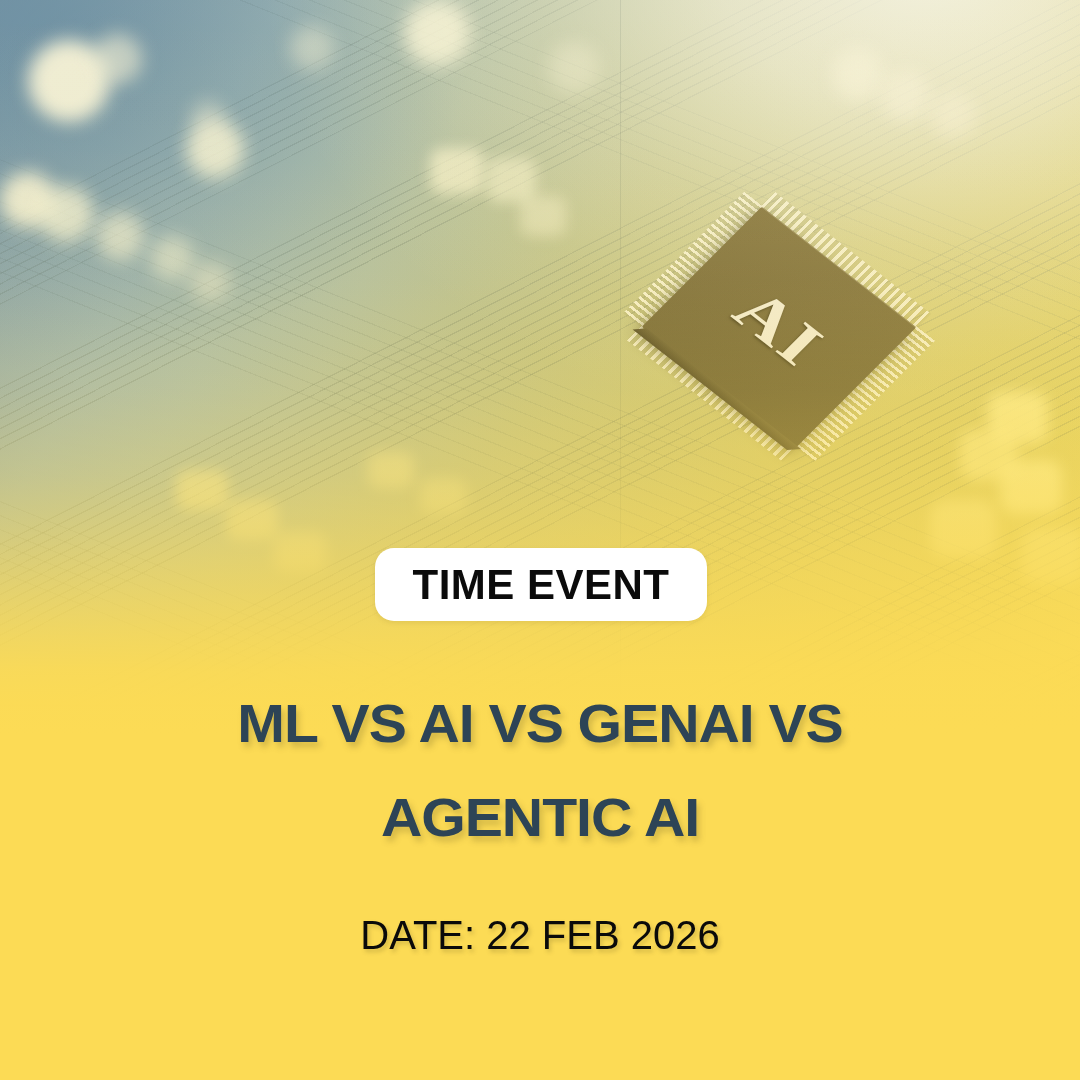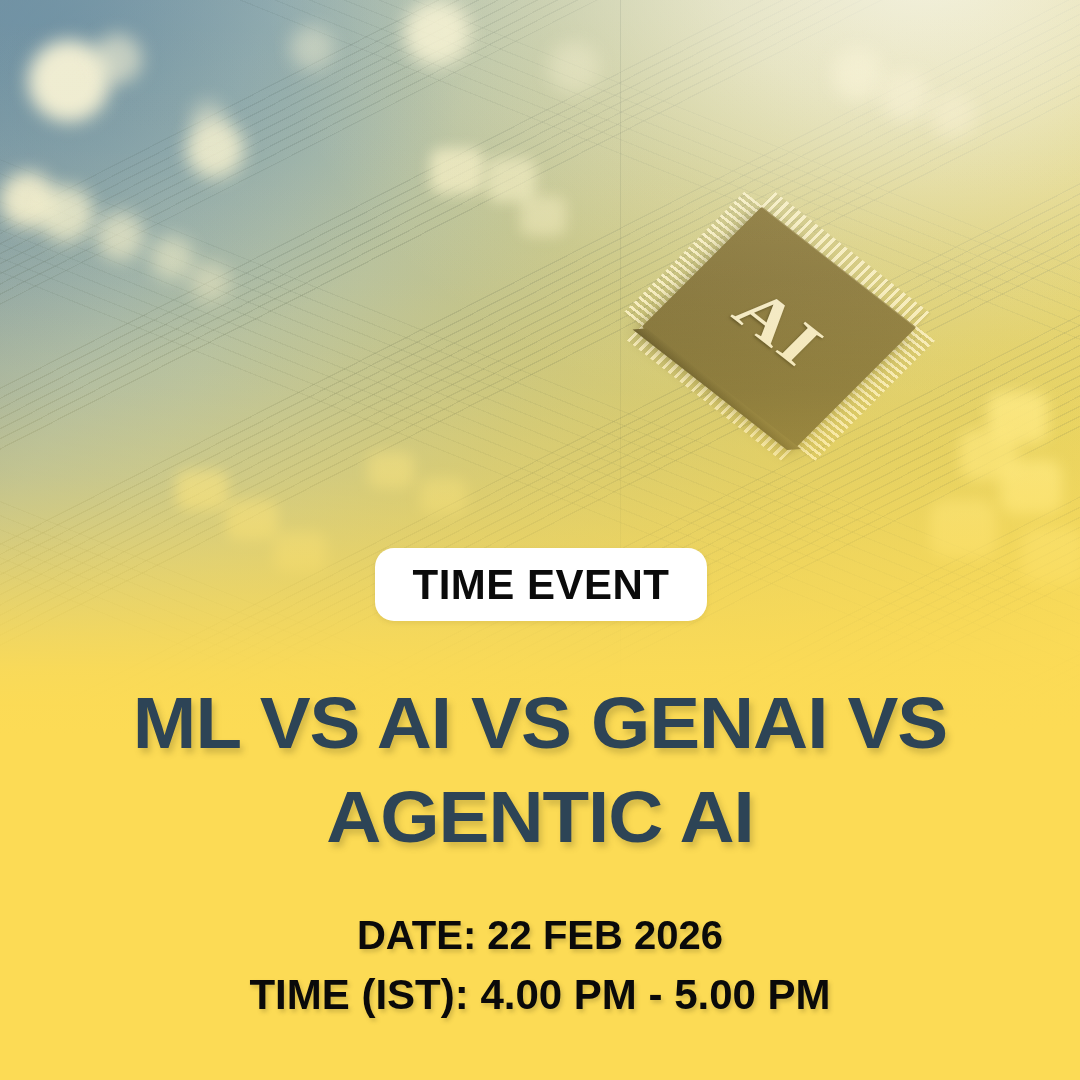--- a/index.html
+++ b/index.html
@@ -226,40 +226,40 @@
     line-height:1;
     font-stretch:condensed;
     transform:scaleX(1.0);
   }
 
   .title {
     position:absolute;
     left:0; right:0; top:676px;
     text-align:center;
     color:#2D4456;
-    font-size:72px;
+    font-size:54px;
     font-weight:700;
     line-height:94px;
     letter-spacing:-1px;
     text-shadow:3px 5px 6px rgba(120,104,36,0.30);
     padding:0 30px;
   }
   .title .l1, .title .l2 { display:block; white-space:nowrap; }
   .title .l1 { transform:scaleX(1.06); }
   .title .l2 { transform:scaleX(1.06); }
 
   .meta {
     position:absolute;
     left:0; right:0; top:906px;
     text-align:center;
     color:#0a0a0a;
   }
   .meta-line {
     display:block;
-    font-weight:700;
+    font-weight:400;
     letter-spacing:0px;
     text-shadow:2px 3px 4px rgba(120,104,36,0.30);
   }
   .meta-date { font-size:40px; line-height:58px; }
   .meta-time { font-size:42px; line-height:62px; }
 </style>
 </head>
 <body>
 
 <div id="poster">
@@ -347,17 +347,16 @@
       <span class="badge-text">TIME EVENT</span>
     </div>
 
     <div class="title">
       <span class="l1">ML VS AI VS GENAI VS</span>
       <span class="l2">AGENTIC AI</span>
     </div>
 
     <div class="meta">
       <span class="meta-line meta-date">DATE: 22 FEB 2026</span>
-      <span class="meta-line meta-time">TIME (IST): 4.00 PM - 5.00 PM</span>
     </div>
 
   </div>
 </div>
 
 </body></html>

